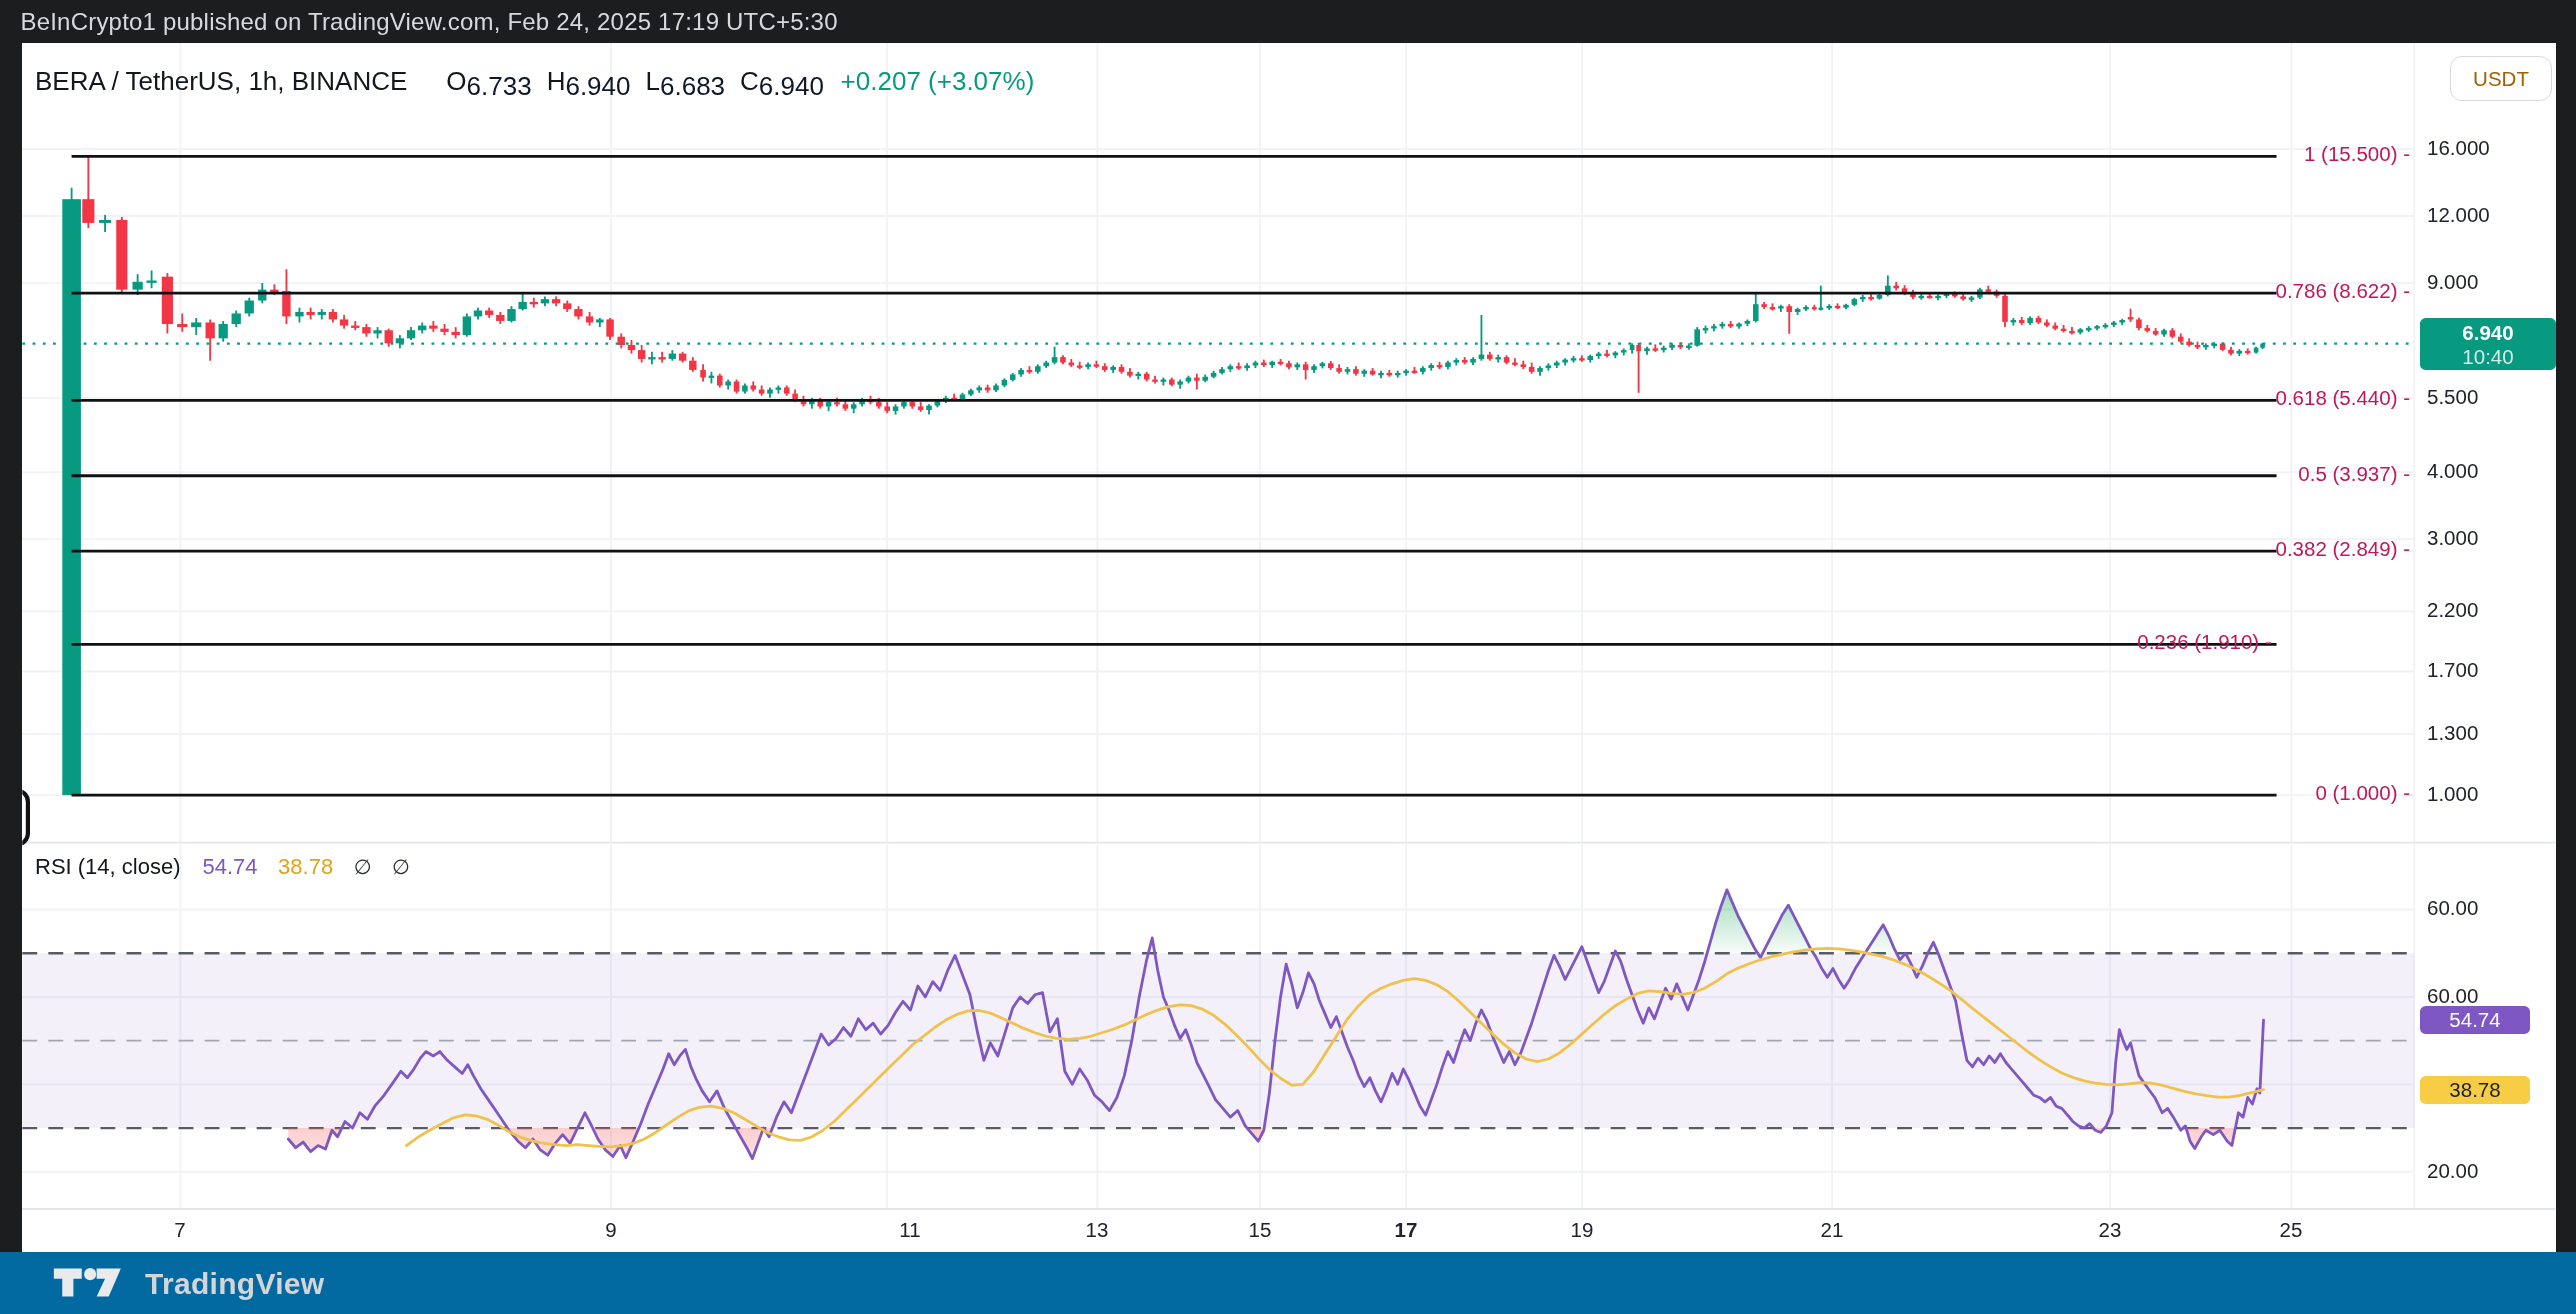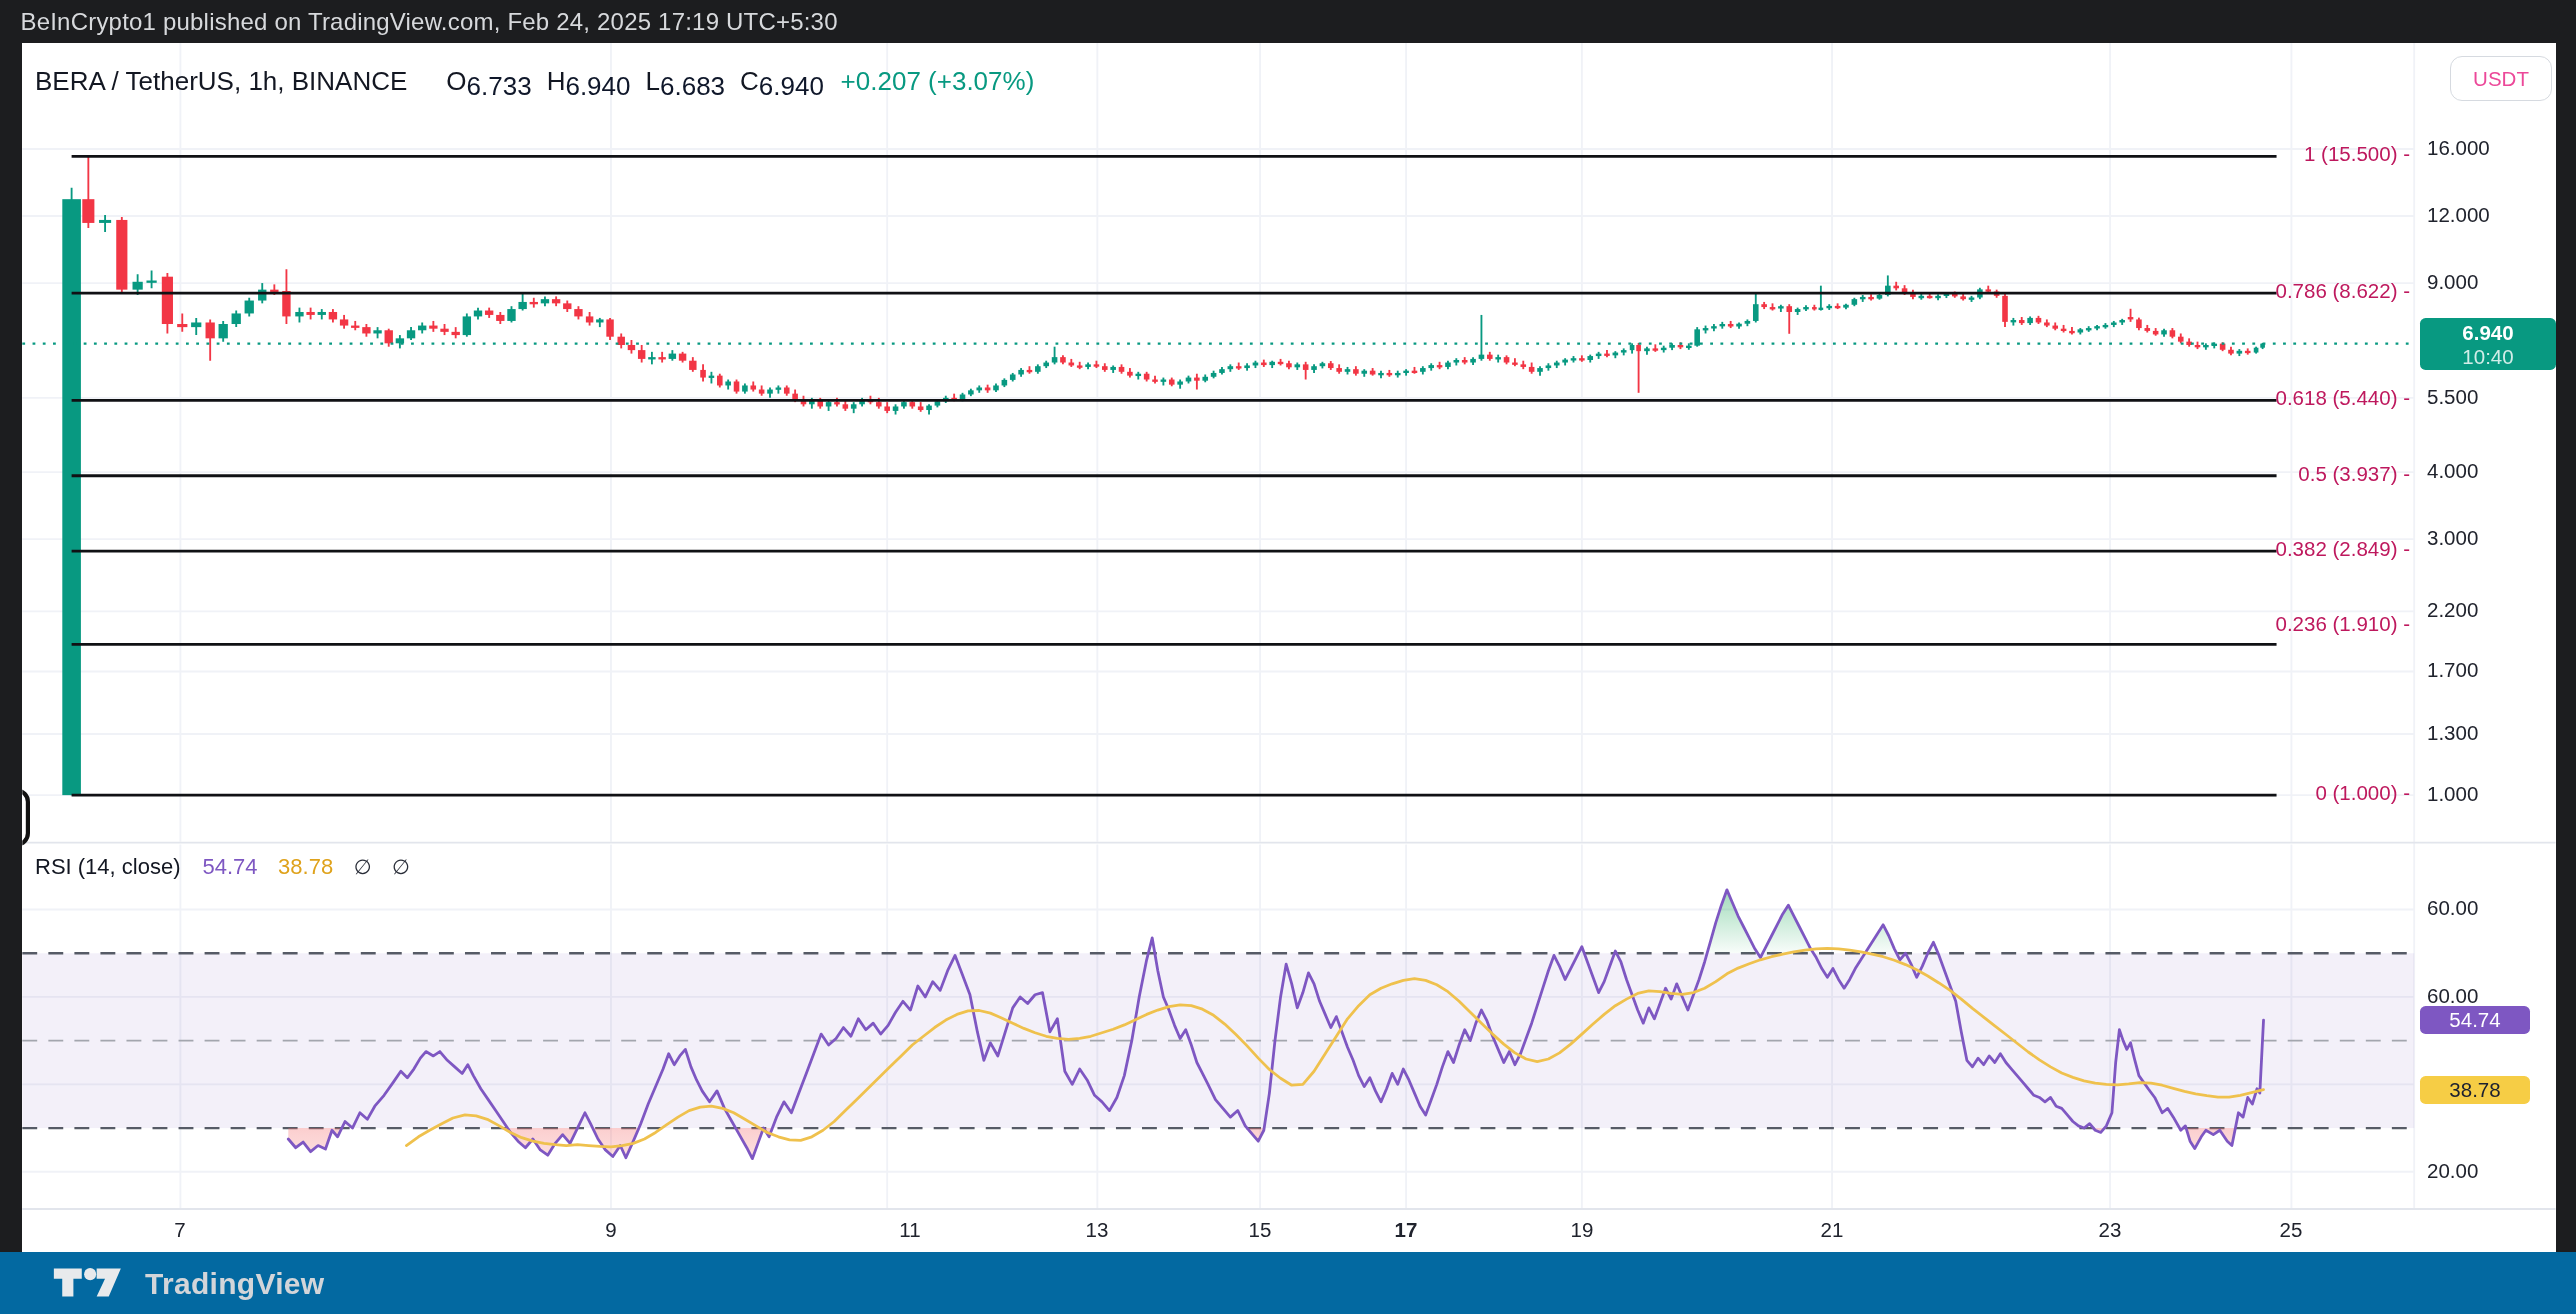--- a/index.html
+++ b/index.html
@@ -22,21 +22,21 @@
   .symbol-row .val{color:#0f172a;margin-top:11px;}
   .symbol-row .chg{color:#089981;margin-left:16.7px;}
   .rsi-row{position:absolute;left:35px;top:852px;height:30px;display:flex;align-items:center;
            font-size:22px;z-index:4;white-space:nowrap;}
   .rsi-row .name{color:#131722;}
   .rsi-row .v1{color:#7E57C2;margin-left:22px;}
   .rsi-row .v2{color:#DFA21B;margin-left:20.5px;}
   .rsi-row .nul{color:#2a2e39;margin-left:20.5px;font-size:20.5px;}
   .usdt{position:absolute;left:2450px;top:56px;width:100px;height:43px;border:1.9px solid #d6dae0;
         border-radius:12px;display:flex;align-items:center;justify-content:center;
-        font-size:20.5px;color:#ec4899;z-index:4;background:#fff;}
+        font-size:20.5px;color:#a16207;z-index:4;background:#fff;}
   .tick{position:absolute;left:2427px;font-size:20.5px;color:#20232d;z-index:3;}
   .fibl{position:absolute;left:1999px;width:411px;text-align:right;font-size:20.5px;color:#be185d;z-index:3;}
   .tlab{position:absolute;font-size:20.5px;color:#20232d;transform:translateX(-50%);z-index:3;}
   .tlab.bold{font-weight:700;}
   .badge{position:absolute;border-radius:5.6px;display:flex;flex-direction:column;align-items:center;
          justify-content:center;z-index:4;}
   .badge.price{left:2420px;top:318px;width:136px;height:52px;background:#089981;color:#fff;}
   .badge.price .l1{font-size:20.5px;font-weight:600;line-height:25px;}
   .badge.price .l2{font-size:20.5px;line-height:23px;color:rgba(255,255,255,.82);}
   .badge.rsi{left:2420px;top:1006px;width:110px;height:28px;background:#7E57C2;color:#fff;font-size:20.5px;}
@@ -690,21 +690,21 @@
       <div class="tick" style="top: 721px;">1.300</div>
       <div class="tick" style="top: 782px;">1.000</div>
       <div class="tick" style="top: 896px;">60.00</div>
       <div class="tick" style="top: 984px;">60.00</div>
       <div class="tick" style="top: 1159px;">20.00</div>
       <div class="fibl" style="top: 142px;">1 (15.500) -</div>
       <div class="fibl" style="top: 279px;">0.786 (8.622) -</div>
       <div class="fibl" style="top: 386px;">0.618 (5.440) -</div>
       <div class="fibl" style="top: 462px;">0.5 (3.937) -</div>
       <div class="fibl" style="top: 537px;">0.382 (2.849) -</div>
-      <div class="fibl" style="top: 612px;">0.236 (1.910) -</div>
+      <div class="fibl" style="top: 630px; text-align: center;">0.236 (1.910) -</div>
       <div class="fibl" style="top: 781px;">0 (1.000) -</div>
       <div class="tlab" style="left: 180px; top: 1218px;">7</div>
       <div class="tlab" style="left: 611px; top: 1218px;">9</div>
       <div class="tlab" style="left: 910px; top: 1218px;">11</div>
       <div class="tlab" style="left: 1097px; top: 1218px;">13</div>
       <div class="tlab" style="left: 1260px; top: 1218px;">15</div>
       <div class="tlab bold" style="left: 1406px; top: 1218px;">17</div>
       <div class="tlab" style="left: 1582px; top: 1218px;">19</div>
       <div class="tlab" style="left: 1832px; top: 1218px;">21</div>
       <div class="tlab" style="left: 2110px; top: 1218px;">23</div>

